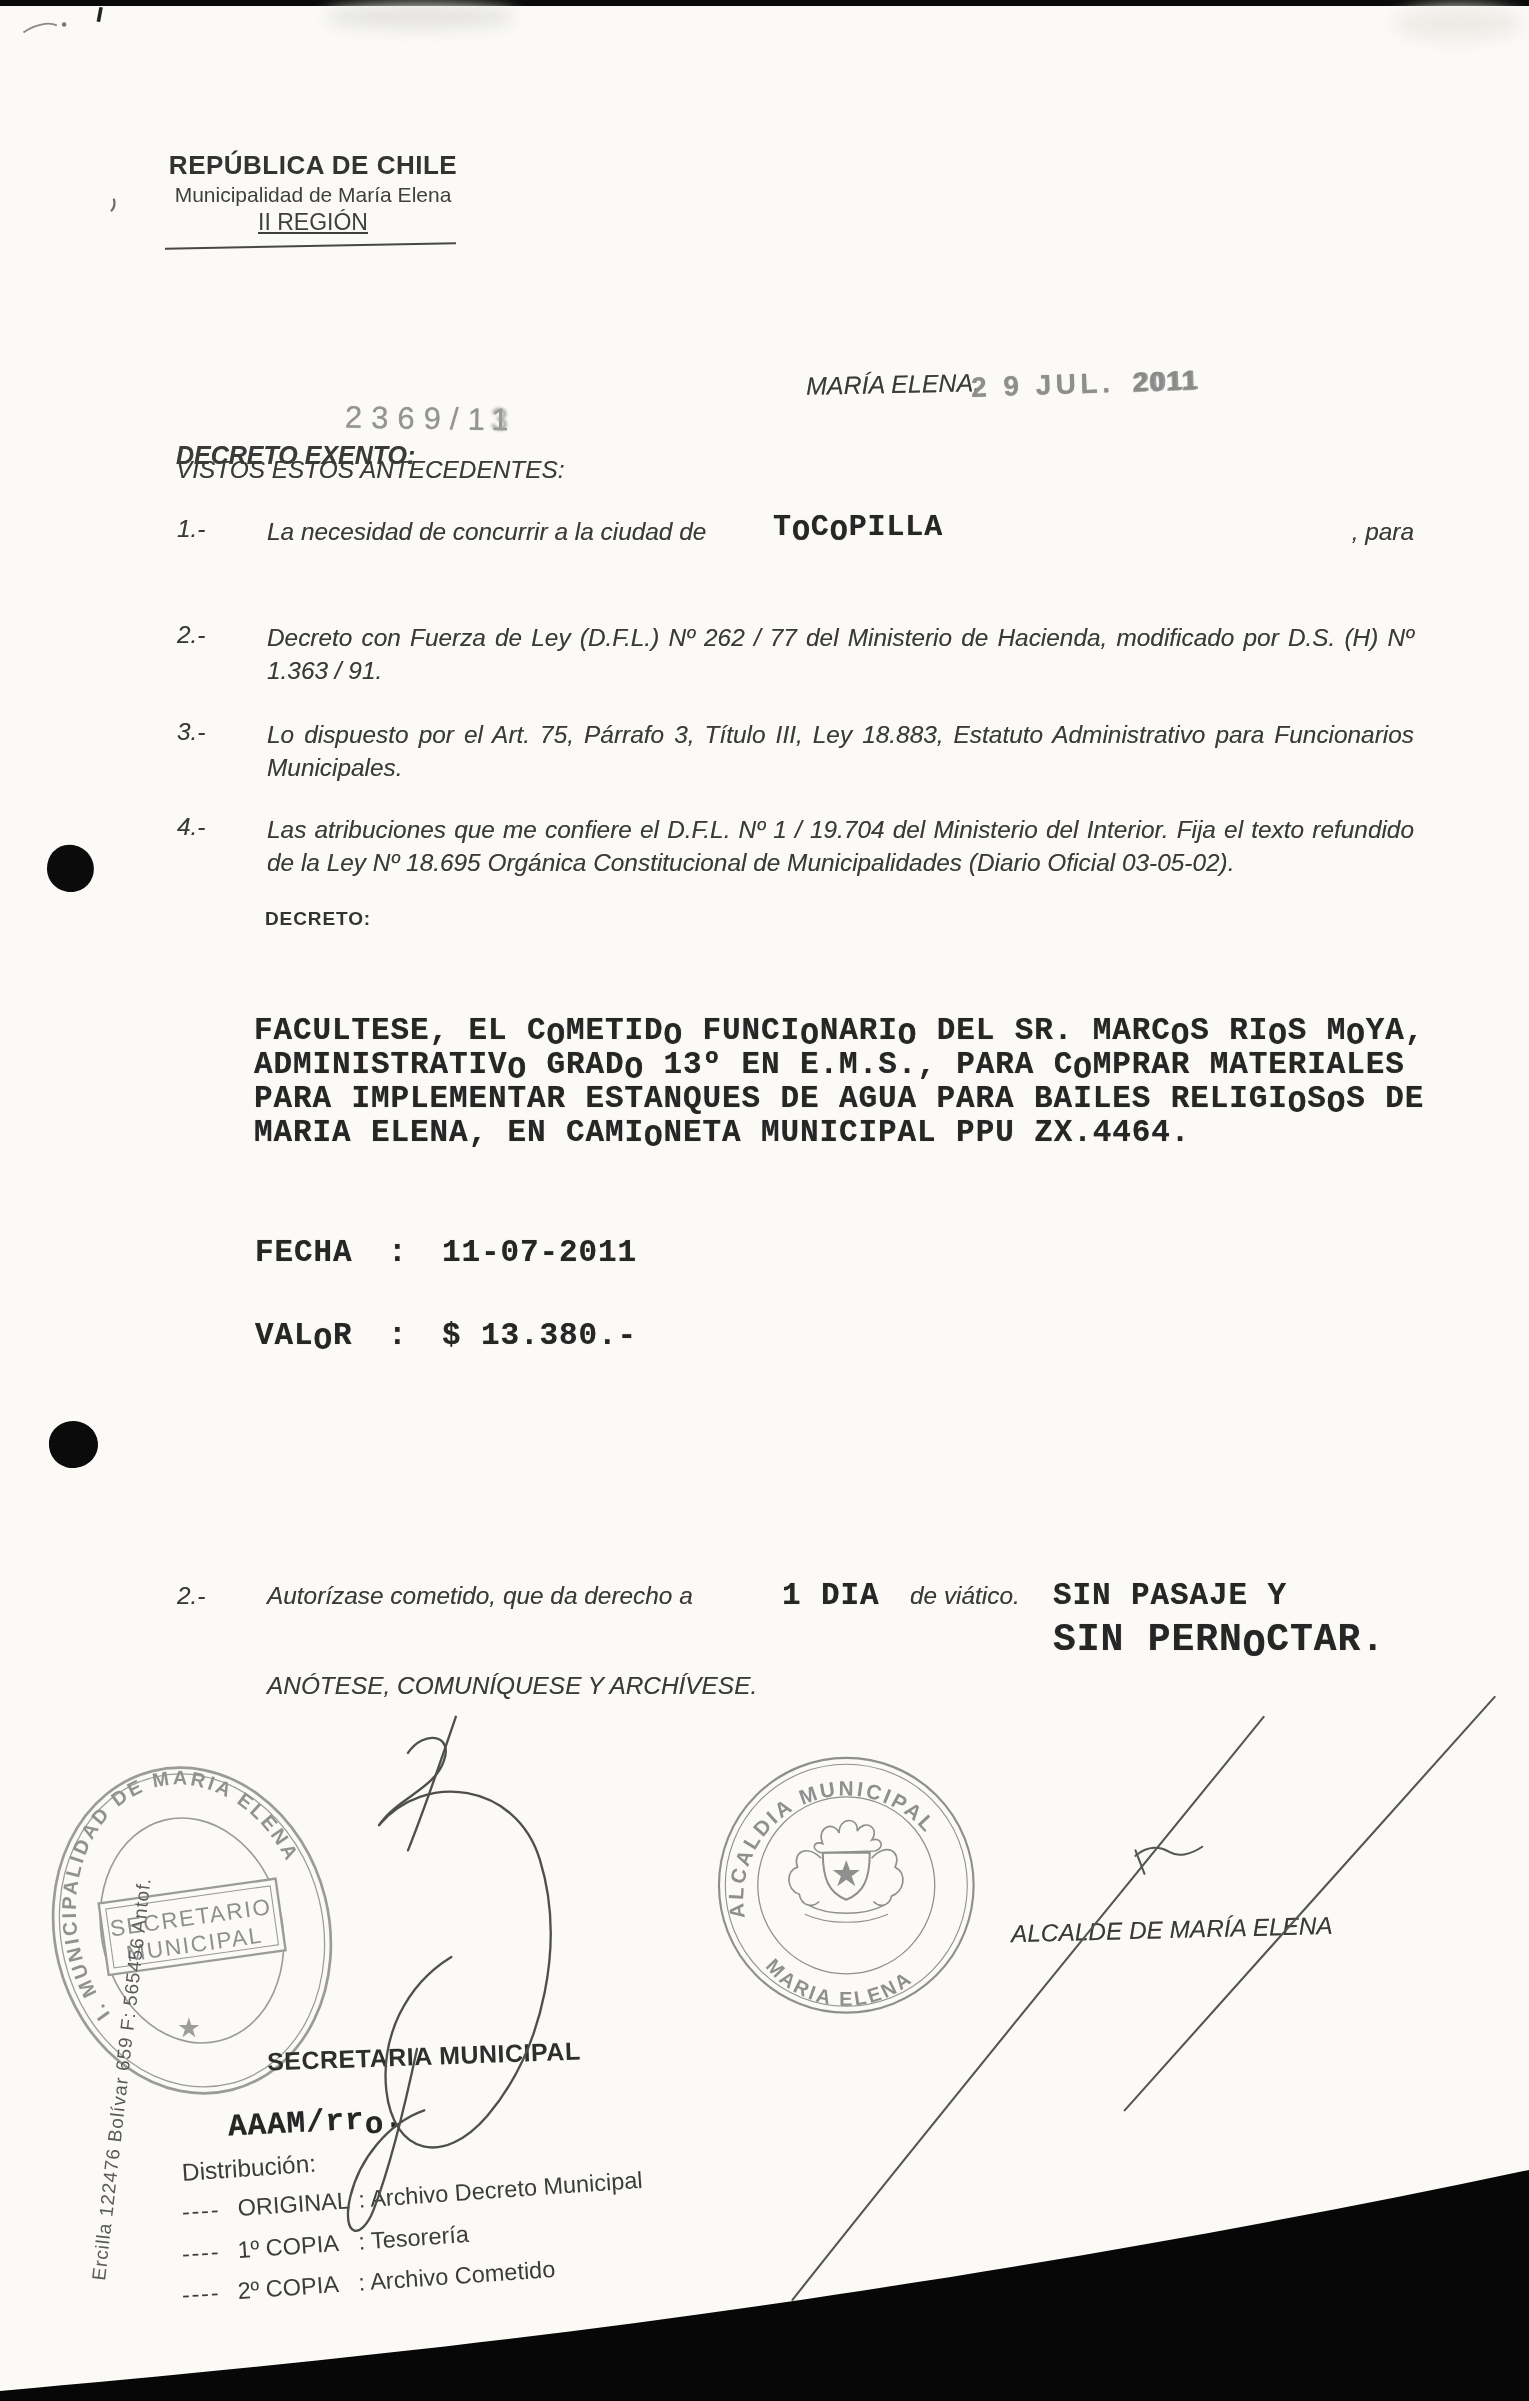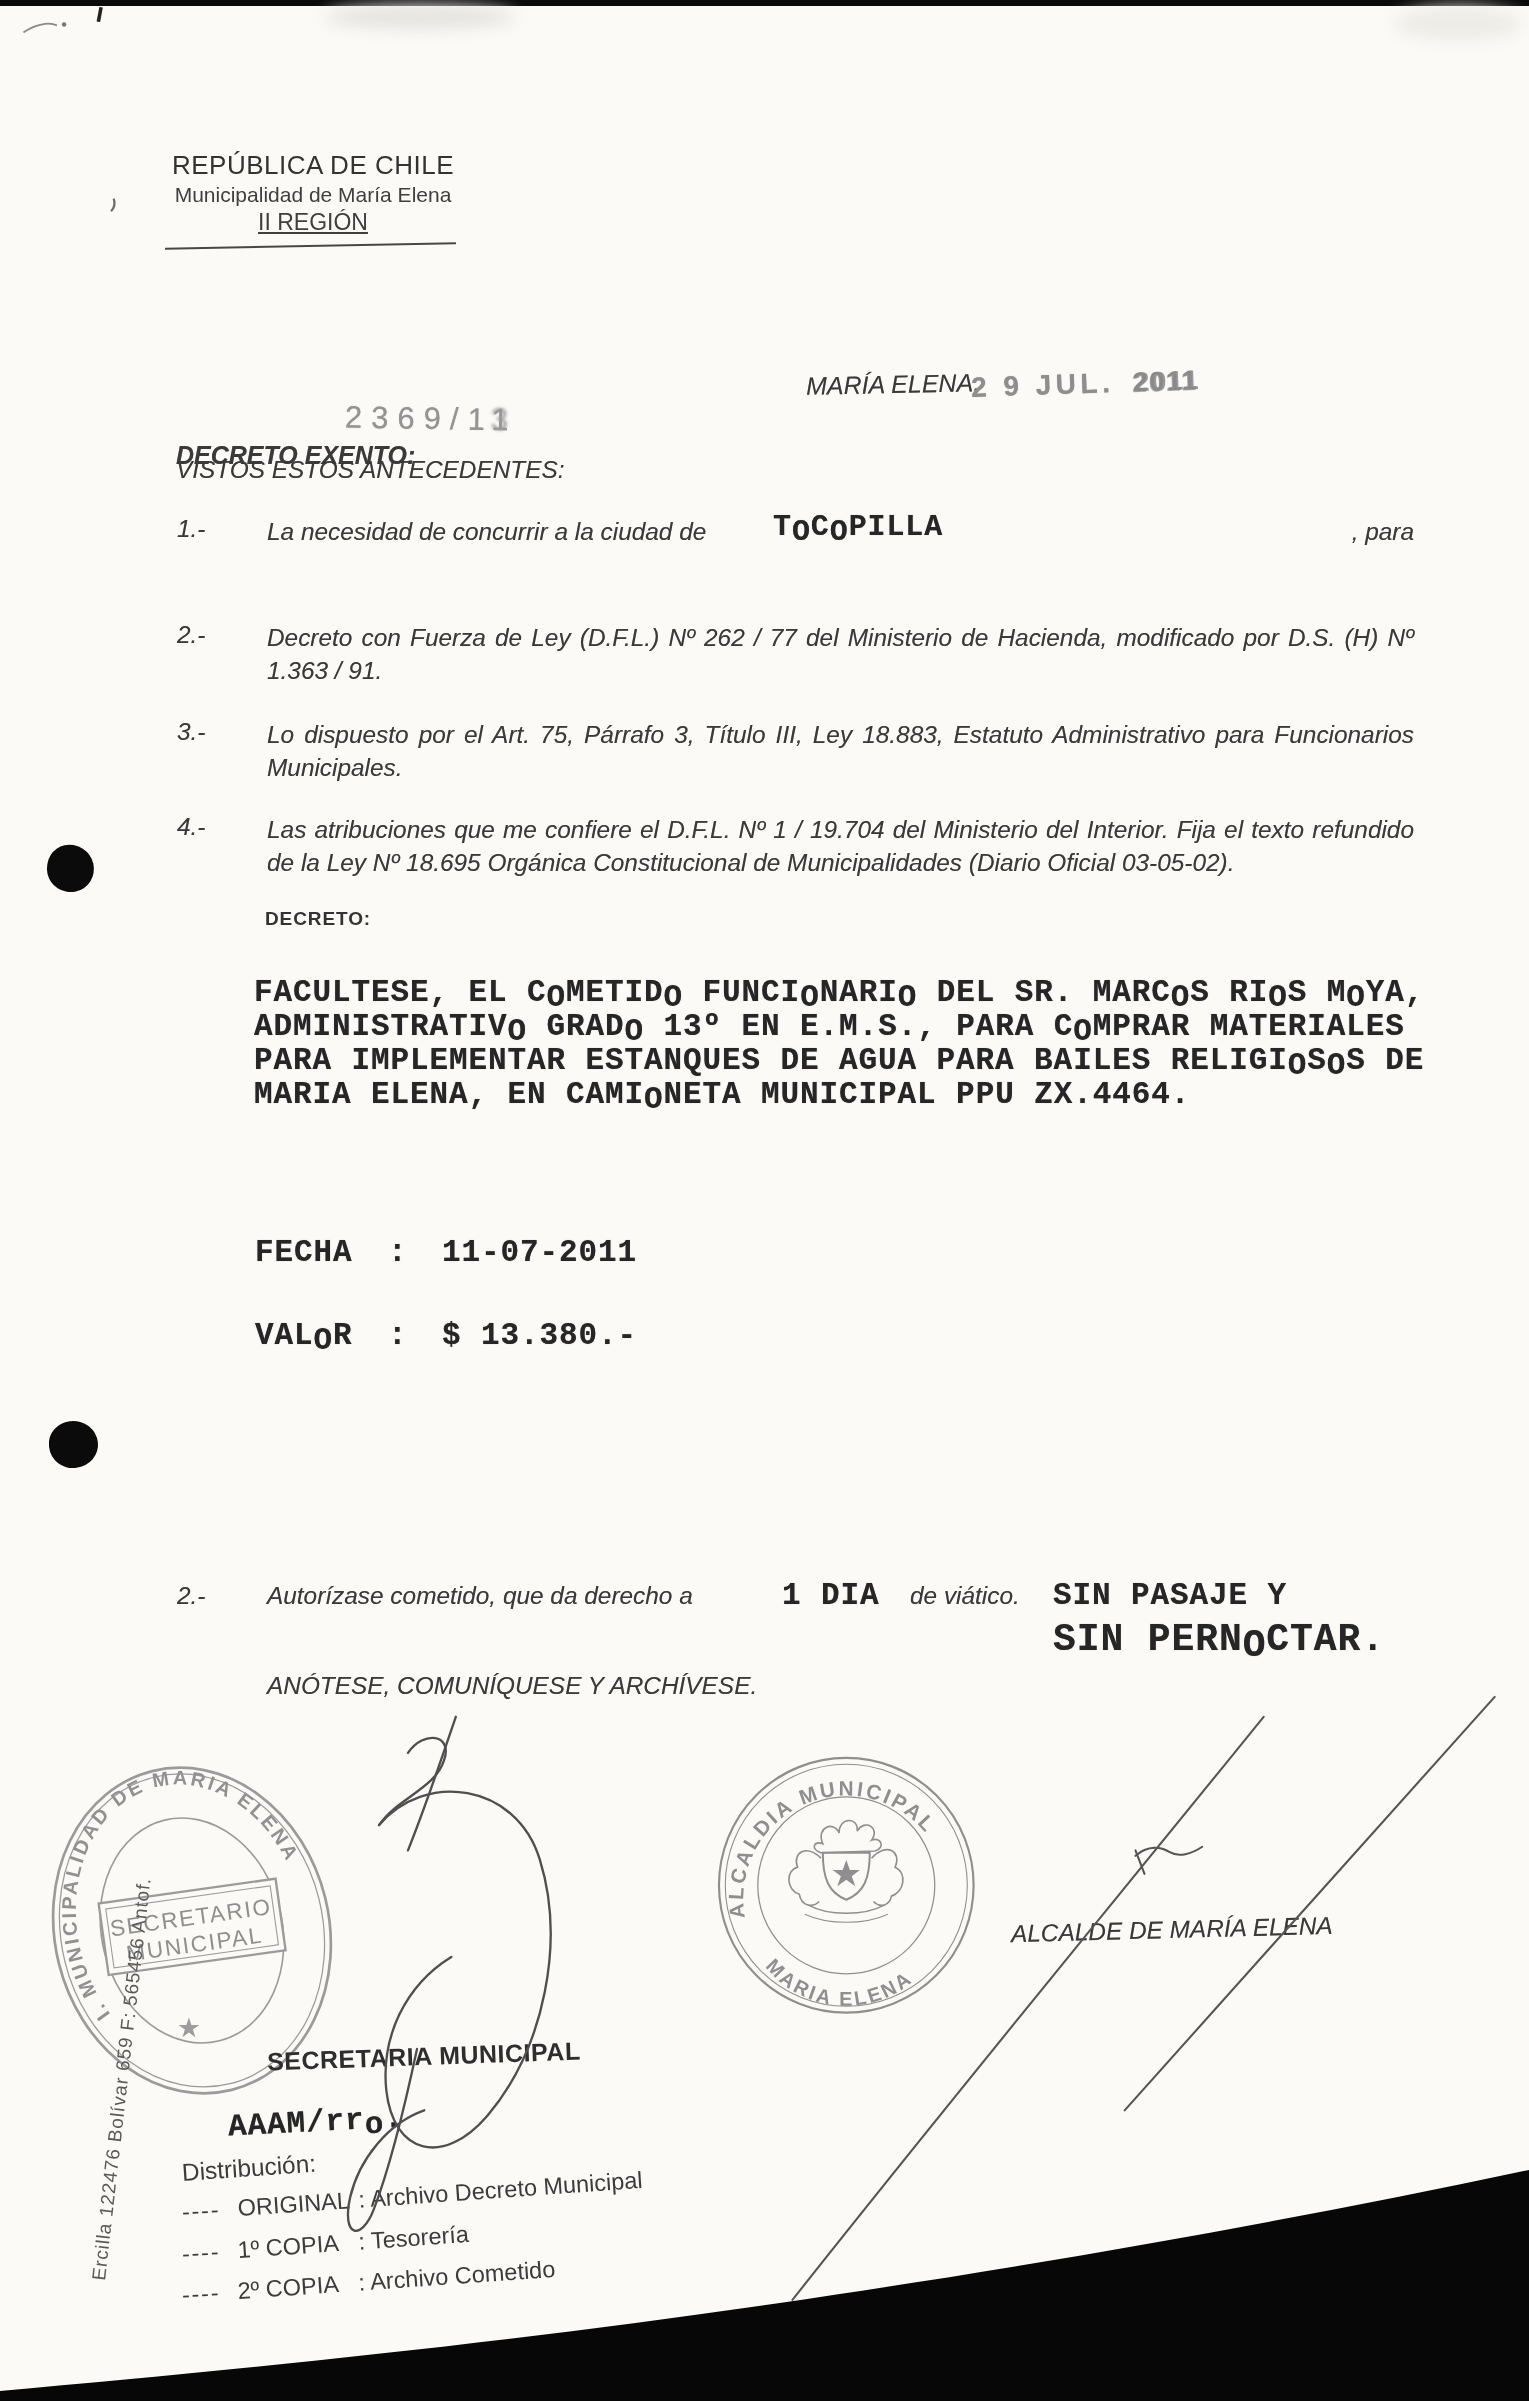--- a/index.html
+++ b/index.html
@@ -15,21 +15,21 @@
   .b{font-weight:700;}
   .print{color:#3a3a3a;text-shadow:0 0 0.5px rgba(40,40,40,.4);white-space:nowrap;}
   .tw{
     font-family:"Liberation Mono","DejaVu Sans Mono",monospace;
     font-weight:700;color:#262626;letter-spacing:0.9px;
     text-shadow:0 0 0.7px rgba(20,20,20,.55);white-space:nowrap;
   }
   .lo{display:inline-block;transform:translateY(0.16em);}
   
   .hdr{left:181px;top:150px;width:264px;display:flex;flex-direction:column;align-items:center;gap:1.8px;text-align:center;}
-  .hdr .l1{font-size:26px;font-weight:400;letter-spacing:0.5px;color:#333;white-space:nowrap;}
+  .hdr .l1{font-size:26px;font-weight:700;letter-spacing:0.5px;color:#333;white-space:nowrap;}
   .hdr .l2{font-size:21px;color:#3f3f3f;white-space:nowrap;}
   .hdr .l3{font-size:23px;color:#3f3f3f;white-space:nowrap;text-decoration:underline;}
   .hdr-rule{left:165px;top:245px;width:291px;border-top:2.7px solid #474747;transform:rotate(-1.1deg);}
   
   .place{left:806px;top:370px;font-size:25px;transform:rotate(-1.2deg);}
   .datestamp{left:971px;top:368px;transform:rotate(-2deg);white-space:nowrap;}
   .datestamp .d{font-size:28px;letter-spacing:4.5px;color:#8e8e8e;font-weight:700;text-shadow:0 0 0.9px #9a9a9a;}
   .datestamp .y{font-size:27px;letter-spacing:1.8px;color:#8a8a8a;font-weight:700;margin-left:14.4px;
     text-shadow:1.8px 0 0 #9a9a9a,-0.9px 0.9px 0 rgba(150,150,150,.8);}
   .dex{left:176px;top:397px;font-size:25px;margin-top:44px;}
@@ -37,21 +37,21 @@
   .numstamp .sm{filter:blur(1.8px);margin-left:-27px;color:#9d9d9d;}
   .vistos{left:176px;top:456px;font-size:24.4px;}
   
   .itnum{left:177px;width:58px;font-size:24.4px;}
   .ittext{left:267px;width:1147px;font-size:24.4px;line-height:33px;text-align:justify;color:#3a3a3a;text-shadow:0 0 0.5px rgba(40,40,40,.4);font-style:italic;}
   .l1rel{position:relative;height:33px;}
   .cityline-city{position:absolute;left:506px;top:-3.6px;font-size:30px;font-style:normal;}
   .cityline-after{position:absolute;right:0;top:0;}
   
   .decreto-h{left:265px;top:908px;font-size:19px;font-weight:700;letter-spacing:0.9px;color:#333;}
-  .twblock{left:254px;top:976px;font-size:31px;line-height:34px;}
+  .twblock{left:254px;top:1014px;font-size:31px;line-height:34px;}
   .twrow{height:34px;}
   .fv-label{font-size:31px;}
   
   .closing{left:267px;top:1672px;font-size:24.4px;}
   
   .secretaria-t{left:267px;top:2042px;font-size:25px;font-weight:700;letter-spacing:0.5px;color:#2e2e2e;transform:rotate(-2deg);white-space:nowrap;}
   .alcalde-t{left:1011px;top:1916px;font-size:24.4px;transform:rotate(-1.5deg);white-space:nowrap;}
   .initials{left:228px;top:2105px;font-size:31px;transform:rotate(-3deg);}
   
   .dist-h{left:182px;top:2159px;font-size:24.4px;color:#3c3c3c;transform:rotate(-4deg);transform-origin:left center;white-space:nowrap;}

